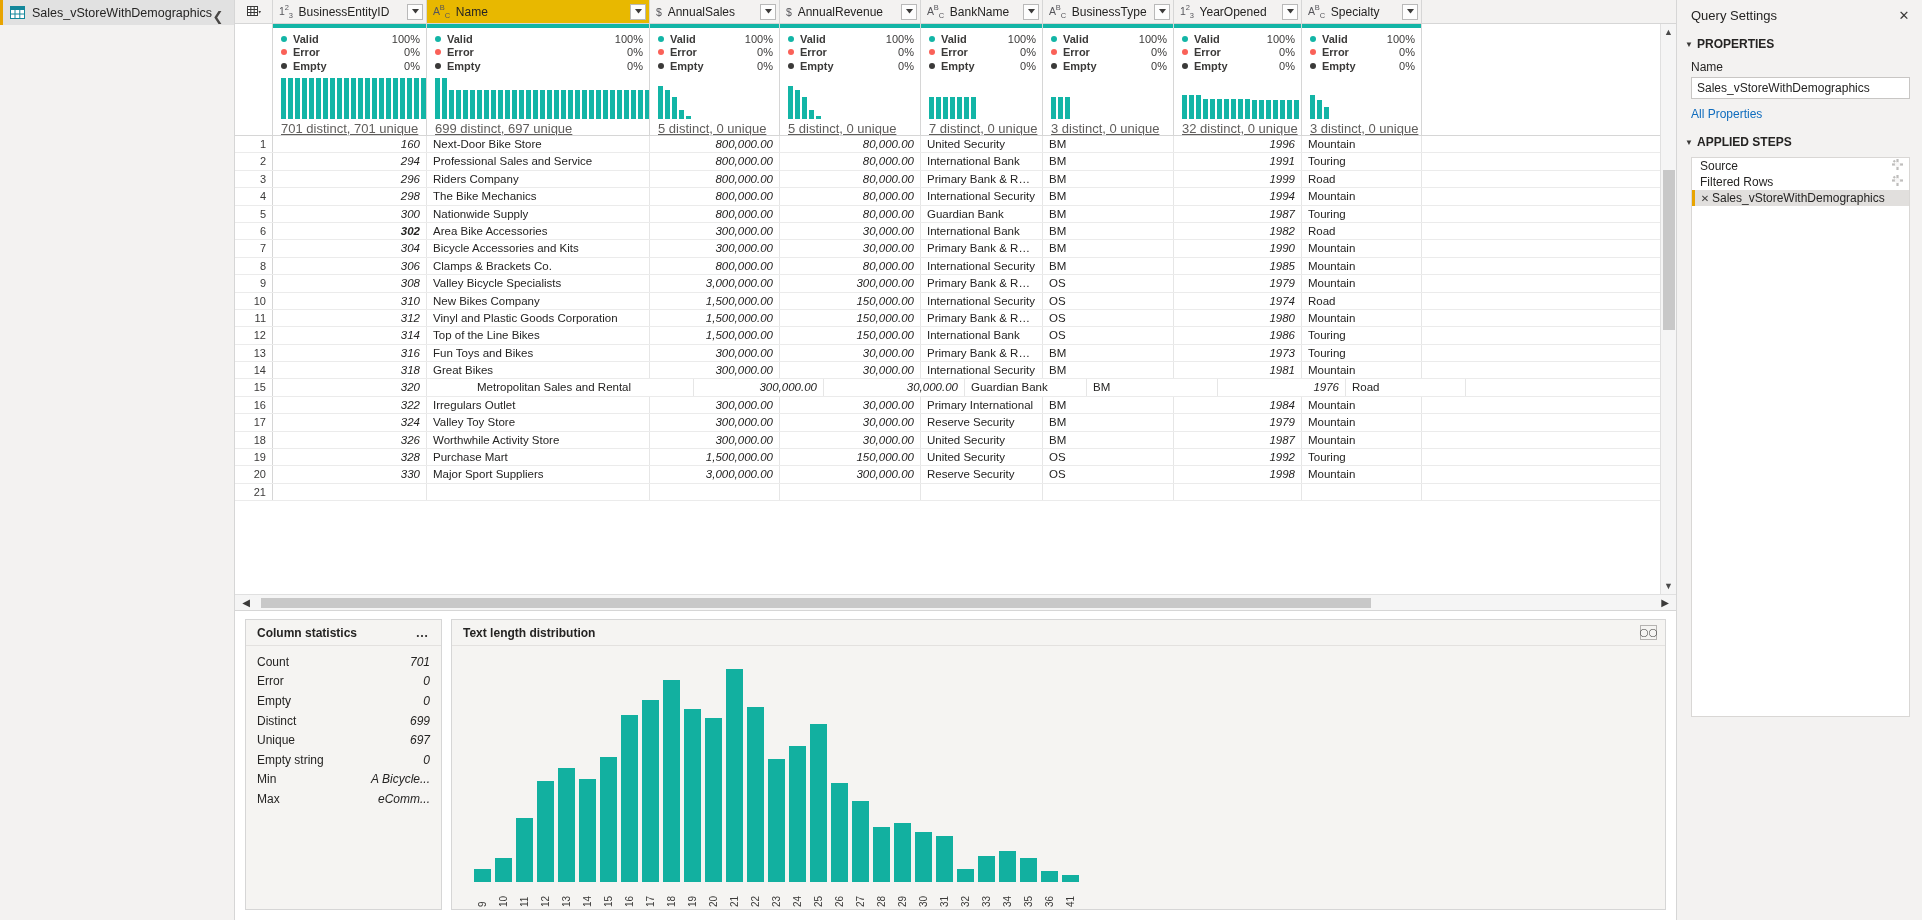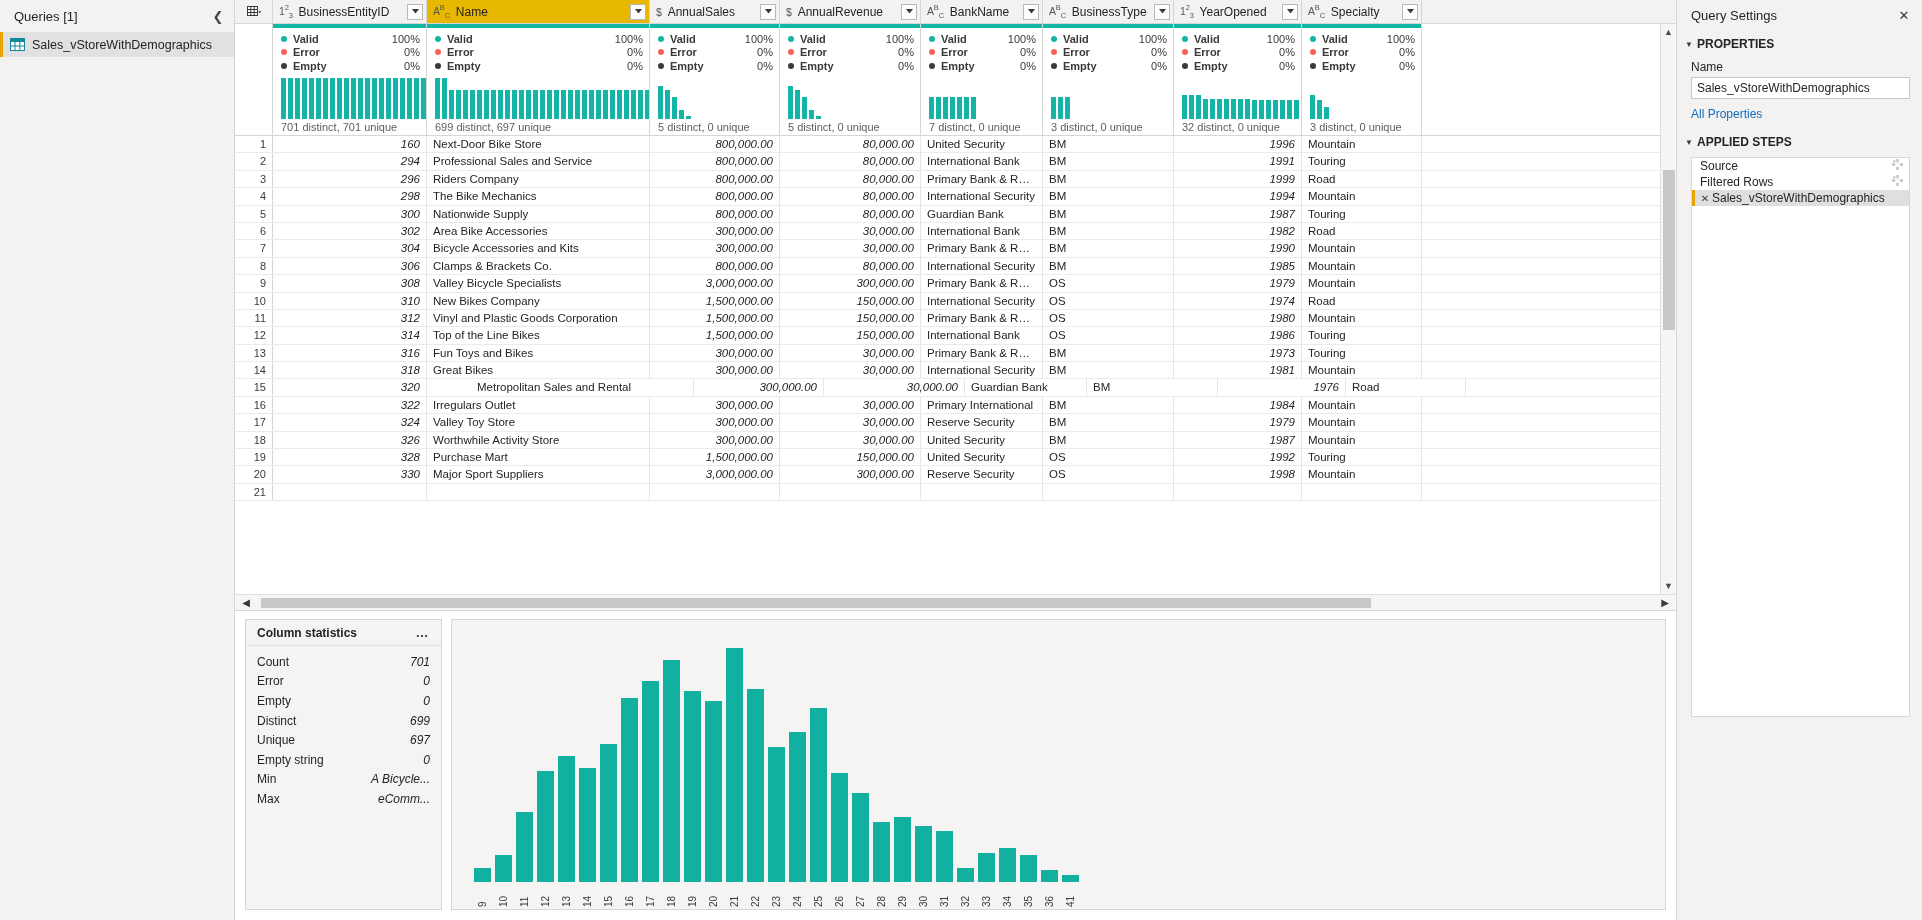--- a/index.html
+++ b/index.html
@@ -135,23 +135,23 @@
   .mini-hist {
     flex: 1 1 auto;
     display: flex; align-items: flex-end;
     gap: 2px;
     padding: 0 6px 2px 8px;
     overflow: hidden;
     min-height: 0;
   }
   .mini-hist .b { background: #13b5a6; width: 5px; flex: 0 0 5px; }
   .distinct-line {
-    font-size: 11px; color: #605e5c;
+    font-size: 13px; color: #605e5c;
     padding: 0 4px 2px 8px; flex: 0 0 14px;
-    white-space: nowrap; overflow: hidden;
+    white-space: nowrap; overflow: hidden; text-decoration: underline;
   }
 
   
   .rows-area { flex: 1 1 auto; overflow: hidden; position: relative; }
   .data-row { display: flex; height: 17.4px; border-bottom: 1px solid #ebebeb; }
   .rownum {
     width: 38px; flex: 0 0 38px;
     border-right: 1px solid #d6d6d6;
     background: #ffffff;
     font-size: 11px; color: #3b3a39;
@@ -289,21 +289,20 @@
   .step .gear { margin-left: auto; margin-right: 6px; opacity: .55; }
   .step.active { background: #e1dfdd; border-left: 3px solid #e8a400; padding-left: 3px; }
   .step .delx { width: 14px; color: #3b3a39; font-size: 10px; display:flex; align-items:center; justify-content:center; flex:0 0 14px;}
 </style>
 </head>
 <body>
 
 <div id="app">
 
   <div class="queries-pane">
-    <div class="queries-header">Queries [1]</div>
     <div class="queries-collapse">❮</div>
     <div id="queries-list">
         <div class="query-item">
           <span class="tbl-icon"><svg width="15" height="13" viewBox="0 0 15 13">
               <rect x="0.5" y="0.5" width="14" height="12" fill="#fff" stroke="#13879b"></rect>
               <rect x="0.5" y="0.5" width="14" height="3.5" fill="#13879b"></rect>
               <line x1="0.5" y1="8" x2="14.5" y2="8" stroke="#13879b"></line>
               <line x1="5" y1="4" x2="5" y2="12.5" stroke="#13879b"></line>
               <line x1="9.8" y1="4" x2="9.8" y2="12.5" stroke="#13879b"></line>
             </svg></span>
@@ -733,21 +732,21 @@
               <div class="cell" style="width: 223px; flex: 0 0 223px;">Nationwide Supply</div>
               <div class="cell num" style="width: 130px; flex: 0 0 130px;">800,000.00</div>
               <div class="cell num" style="width: 141px; flex: 0 0 141px;">80,000.00</div>
               <div class="cell" style="width: 122px; flex: 0 0 122px;">Guardian Bank</div>
               <div class="cell" style="width: 131px; flex: 0 0 131px;">BM</div>
               <div class="cell num" style="width: 128px; flex: 0 0 128px;">1987</div>
               <div class="cell" style="width: 120px; flex: 0 0 120px;">Touring</div>
             </div>
             <div class="data-row">
               <div class="rownum">6</div>
-              <div class="cell num" style="width: 154px; flex: 0 0 154px;">302</div>
+              <div class="cell num" style="width: 154px; flex: 0 0 154px; font-weight: bold;">302</div>
               <div class="cell" style="width: 223px; flex: 0 0 223px;">Area Bike Accessories</div>
               <div class="cell num" style="width: 130px; flex: 0 0 130px;">300,000.00</div>
               <div class="cell num" style="width: 141px; flex: 0 0 141px;">30,000.00</div>
               <div class="cell" style="width: 122px; flex: 0 0 122px;">International Bank</div>
               <div class="cell" style="width: 131px; flex: 0 0 131px;">BM</div>
               <div class="cell num" style="width: 128px; flex: 0 0 128px;">1982</div>
               <div class="cell" style="width: 120px; flex: 0 0 120px;">Road</div>
             </div>
             <div class="data-row">
               <div class="rownum">7</div>
@@ -972,20 +971,25 @@
               <span class="stat-val">A Bicycle...</span>
             </div>
             <div class="stat-row">
               <span class="stat-name">Max</span>
               <span class="stat-val">eComm...</span>
             </div>
           </div>
       </div>
 
       <div class="panel dist-panel">
+        <div class="panel-hdr">
+          <span>Text length distribution</span>
+          <span class="spacer"></span>
+          <span class="hdr-btn square">◯◯</span>
+        </div>
         <div class="dist-body">
           <div class="bars" id="dist-bars">
               <div class="bar-col">
                 <div class="bar" style="height: 5.16%;"></div>
                 <div class="bar-lbl">9</div>
               </div>
               <div class="bar-col">
                 <div class="bar" style="height: 9.46%;"></div>
                 <div class="bar-lbl">10</div>
               </div>

